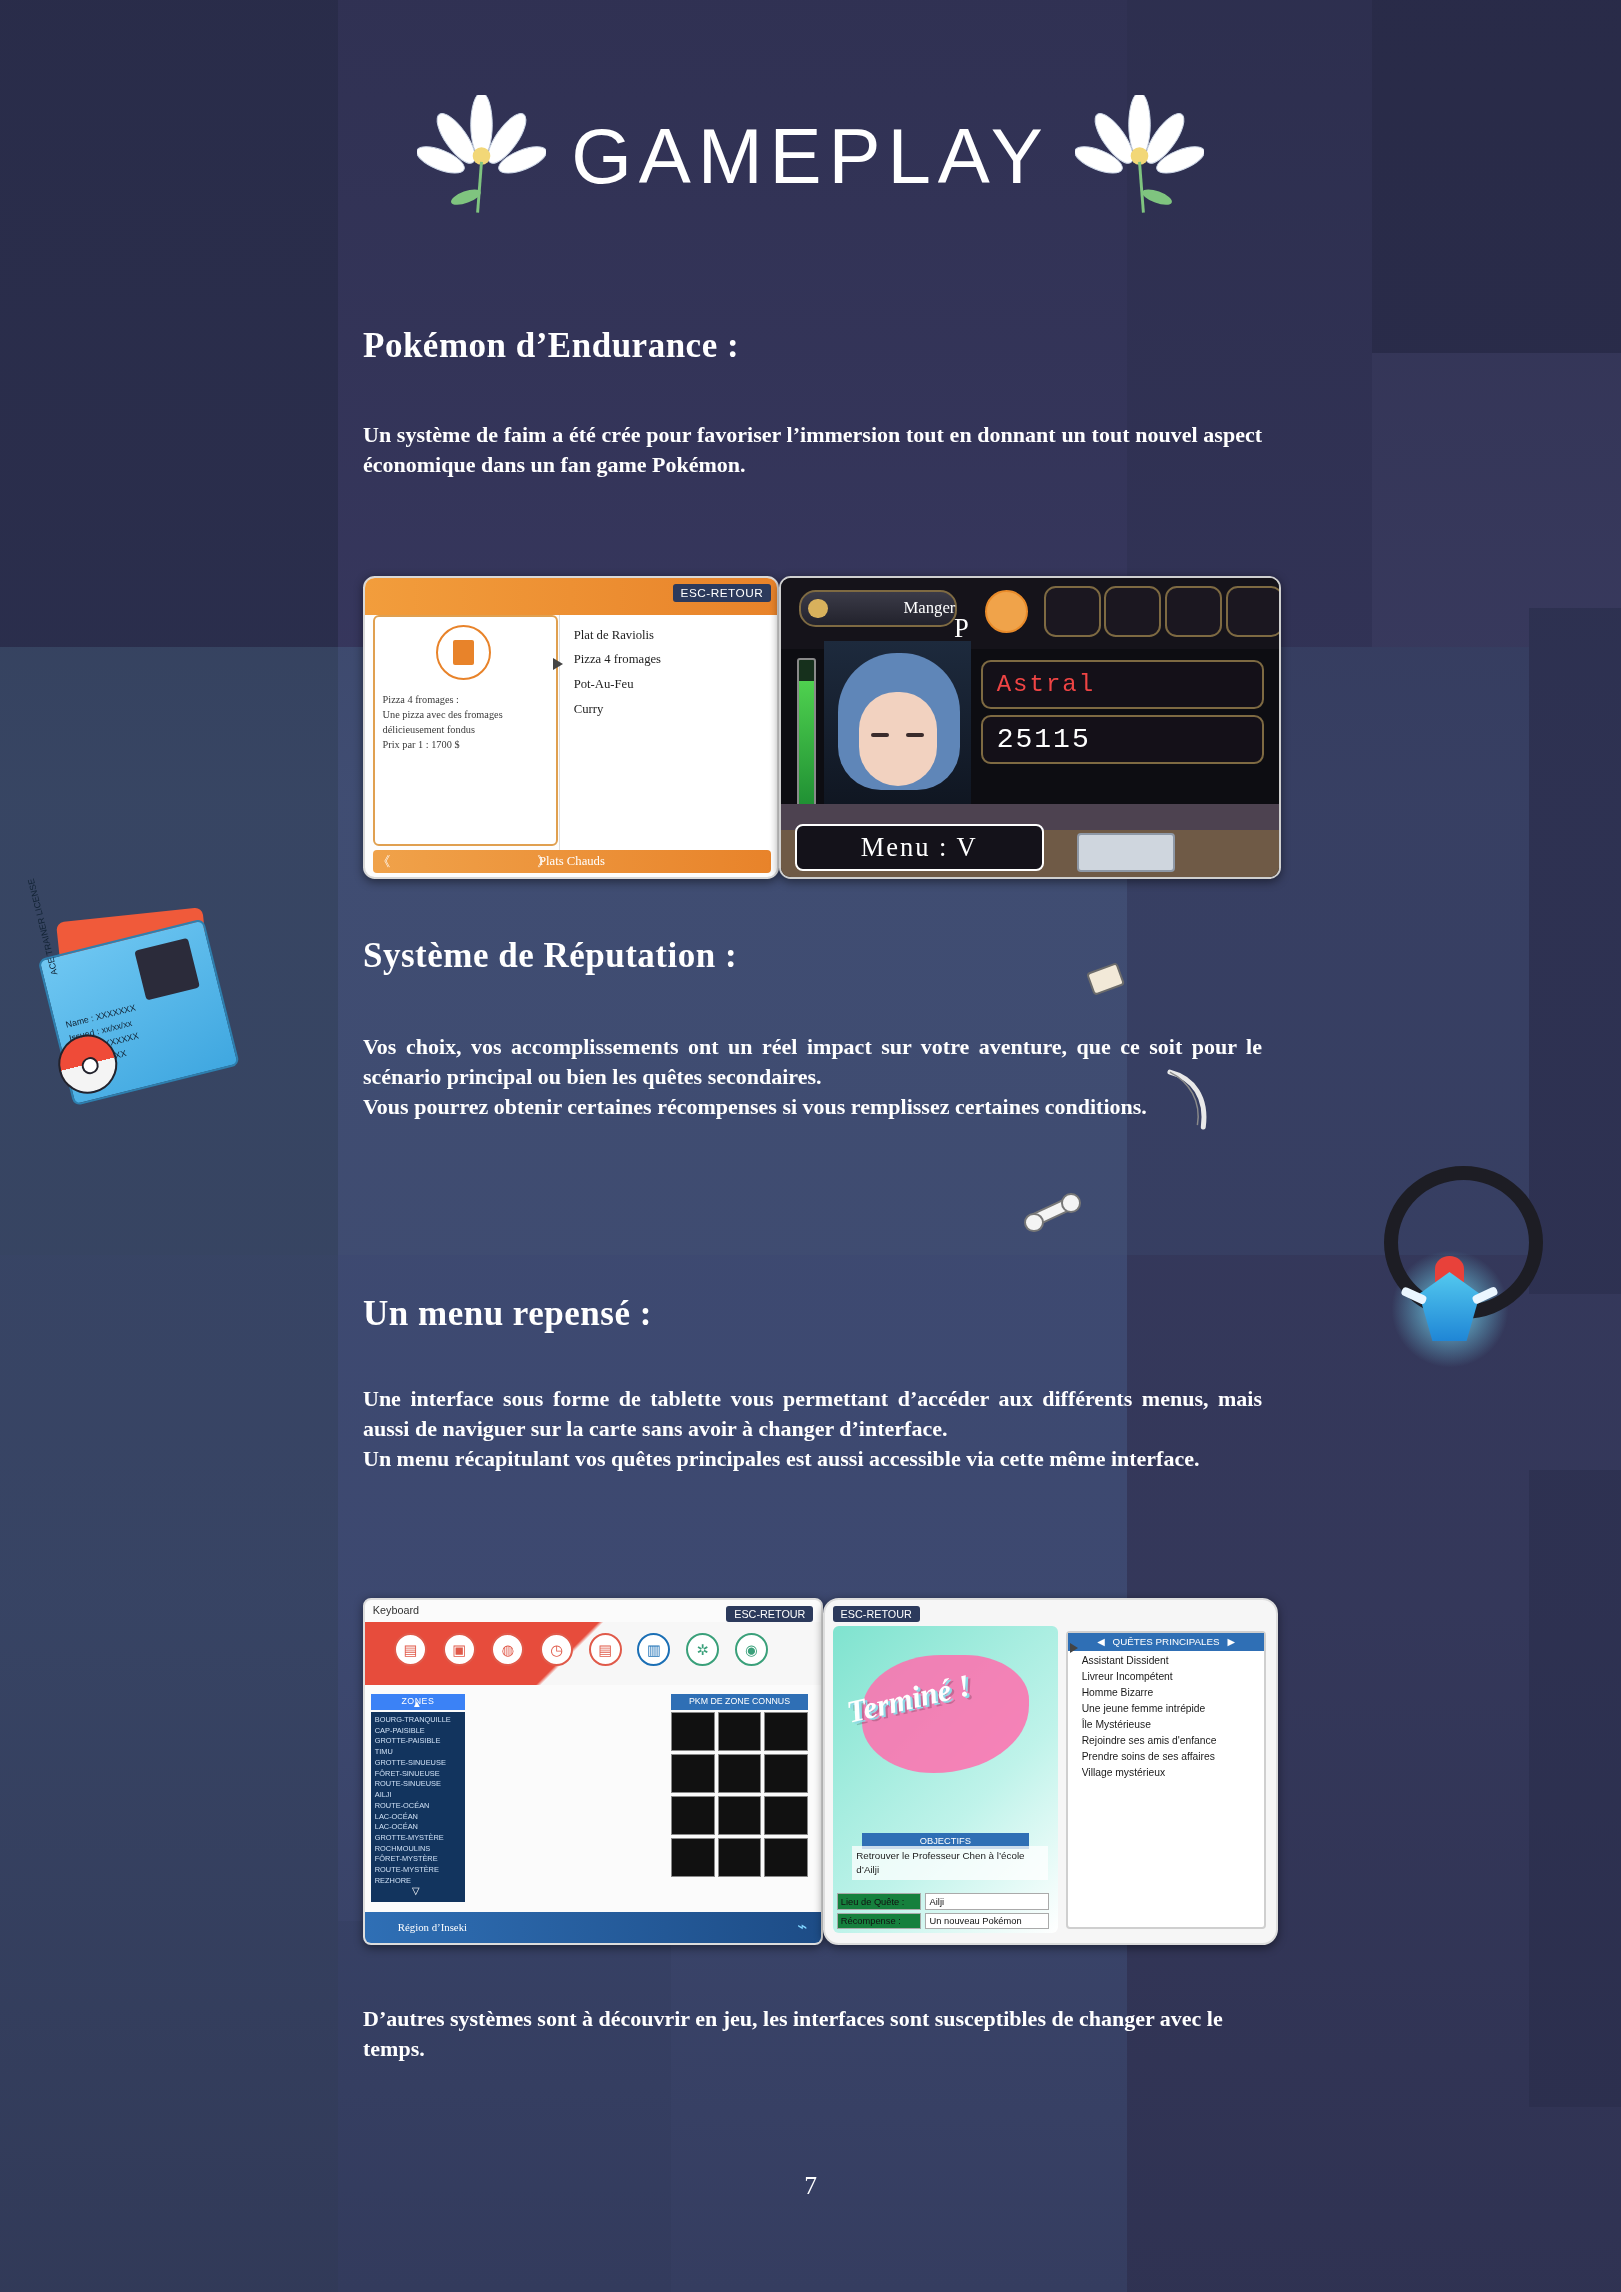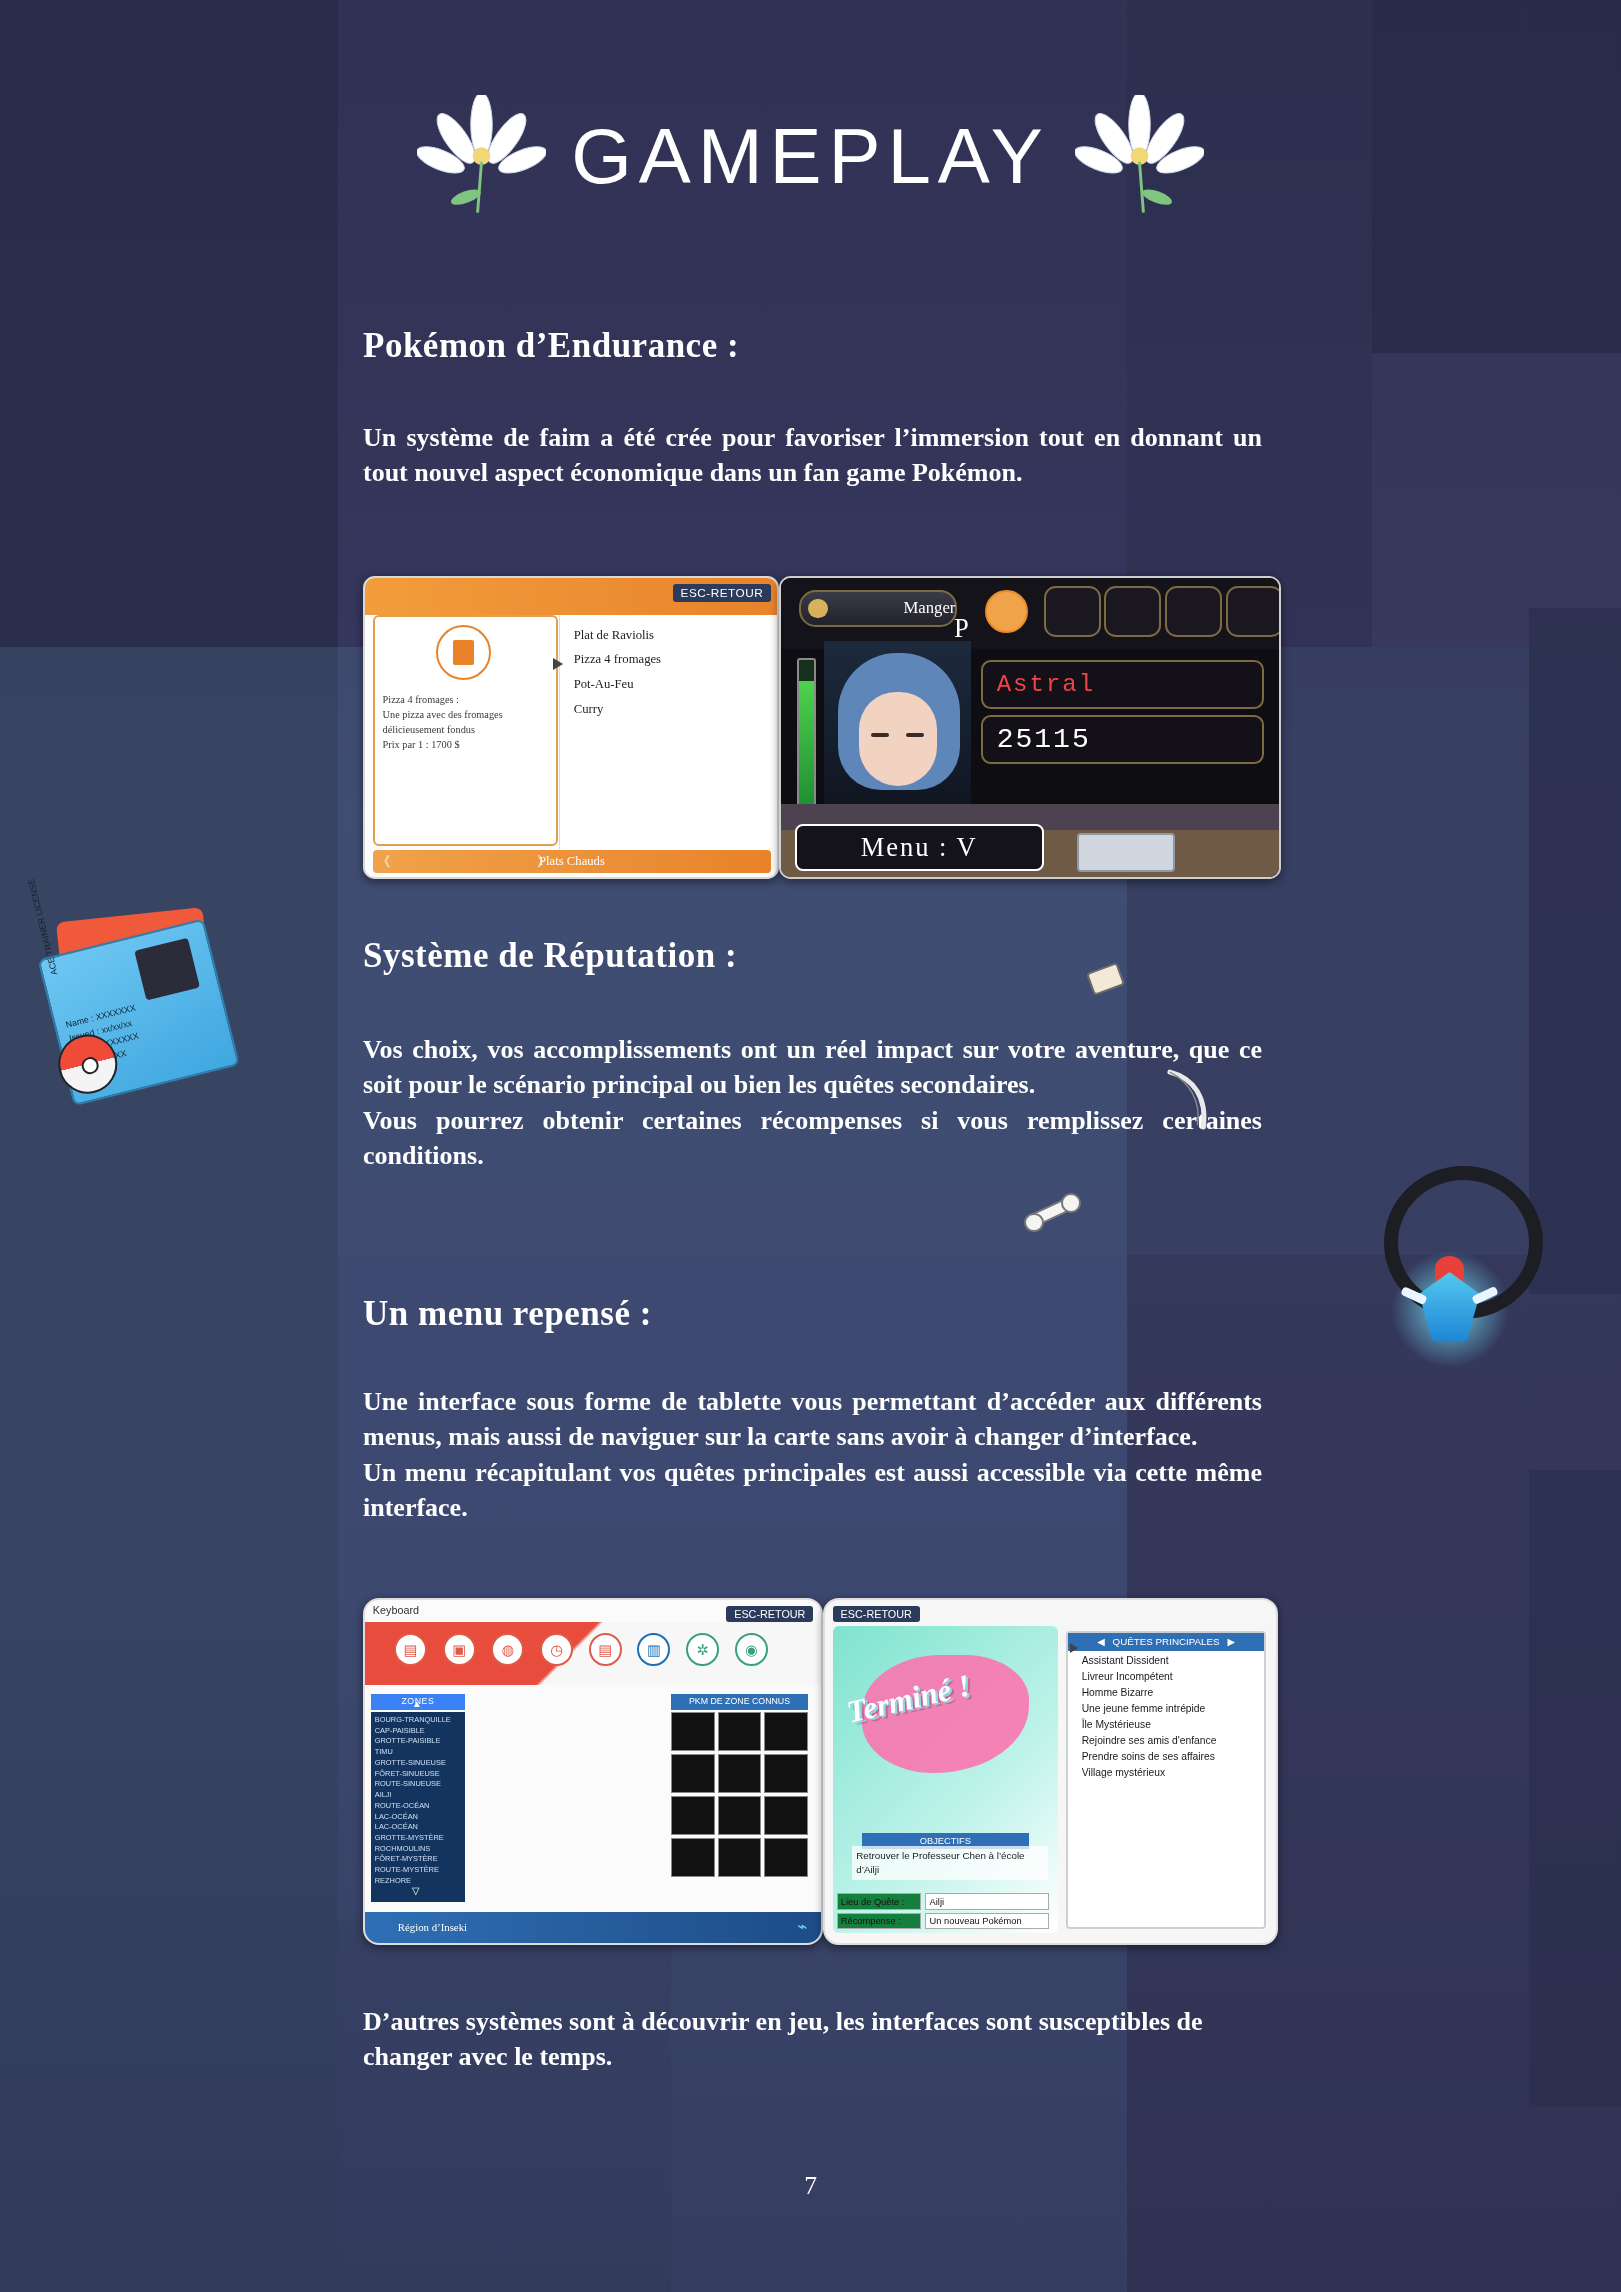--- a/index.html
+++ b/index.html
@@ -36,21 +36,21 @@
     font-size:78px;letter-spacing:6.9px;font-weight:300;color:#ffffff;
   }
   .lotus{width:129px;height:123px;position:relative;}
   .lotus svg{position:absolute;left:0;top:0;}
 
   
   .section-title{
     position:absolute;font-weight:bold;font-size:35px;color:#ffffff;letter-spacing:0.5px;
   }
   .para{
-    position:absolute;font-size:26px;font-weight:bold;line-height:1.36;
+    position:absolute;font-size:22px;font-weight:bold;line-height:1.36;
     text-align:justify;color:#ffffff;
   }
   .page-number{position:absolute;left:0;top:2171px;width:100%;text-align:center;font-size:25.5px;}
 
   
   .shot{position:absolute;border-radius:11.8px;overflow:hidden;box-shadow:0 2.9px 9.8px rgba(0,0,0,.45);}
 
   
   .food{left:363px;top:576px;width:412px;height:299px;background:#fdfdfd;border:2.9px solid #d8d8d8;}
   .food .topbar{position:absolute;left:0;top:0;width:100%;height:37px;background:linear-gradient(90deg,#f29d3c,#e8832a);}
@@ -86,21 +86,21 @@
   .hud .nameplate span{font-family:"Liberation Mono",monospace;font-size:24px;color:#ef4444;letter-spacing:2px;}
   .hud .moneyplate{position:absolute;left:200px;top:137px;width:265px;height:45px;background:#141018;border:2.9px solid #7e6a42;border-radius:9.8px;display:flex;align-items:center;padding-left:13.7px;}
   .hud .moneyplate span{font-family:"Liberation Mono",monospace;font-size:28px;color:#fff;letter-spacing:2px;}
   .hud .room{position:absolute;left:0;bottom:0;width:100%;height:73px;background:#6f5a46;}
   .hud .room .shelf{position:absolute;left:0;top:0;width:100%;height:25.5px;background:#4d4250;}
   .hud .room .tv{position:absolute;left:296px;top:29px;width:94px;height:35px;background:#cfd6de;border:2px solid #8e98a6;border-radius:3.9px;}
   .hud .menubar{position:absolute;left:13.7px;bottom:5.9px;width:245px;height:43px;background:#14121a;border:2.9px solid #ffffff;border-radius:7.8px;display:flex;align-items:center;justify-content:center;}
   .hud .menubar span{font-family:"Liberation Serif",serif;font-size:26.5px;color:#fff;letter-spacing:2px;}
 
   
-  .tablet{left:363px;top:1598px;width:456px;height:343px;background:#fbfbfb;border:2.9px solid #dddddd;border-radius:16px;}
+  .tablet{left:363px;top:1598px;width:456px;height:343px;background:#fbfbfb;border:2.9px solid #dddddd;border-radius:8px;}
   .tablet .kb{position:absolute;left:7.8px;top:3.9px;font-family:"Liberation Sans",sans-serif;font-size:10.8px;color:#333;}
   .tablet .esc{position:absolute;right:7.8px;top:5.9px;background:#2c3a5c;color:#fff;font-family:"Liberation Sans",sans-serif;font-size:10.8px;padding:2px 7.8px;border-radius:2.9px;}
   .tablet .redband{position:absolute;left:0;top:21.6px;width:100%;height:63px;background:linear-gradient(135deg,#e74c3c 0%,#e74c3c 45%,#f7f7f7 46%,#f7f7f7 100%);}
   .tablet .iconrow{position:absolute;left:29px;top:33px;display:flex;gap:15.7px;align-items:center;}
   .tablet .ic{width:29px;height:29px;border-radius:50%;border:2px solid #e05a4a;display:flex;align-items:center;justify-content:center;font-size:14.7px;color:#e05a4a;background:#fff;}
   .tablet .zoneshdr{position:absolute;left:5.9px;top:94px;width:94px;height:15.7px;background:#3b82f6;color:#fff;font-family:"Liberation Sans",sans-serif;font-size:8.8px;text-align:center;line-height:15.7px;letter-spacing:0.5px;}
   .tablet .zonelist{position:absolute;left:5.9px;top:112px;width:94px;bottom:41px;background:#12345e;color:#cfe0f5;font-family:"Liberation Sans",sans-serif;font-size:7.4px;line-height:1.45;padding:2.9px 3.9px;box-sizing:border-box;}
   .tablet .maparea{position:absolute;left:106px;top:110px;width:192px;height:167px;background:#5fb7c9;border:2px solid #cfcfcf;border-radius:3.9px;overflow:hidden;}
   .tablet .island{position:absolute;left:43px;top:23.5px;width:106px;height:127px;background:#6aa95e;border-radius:48% 52% 45% 55%;}
   .tablet .island2{position:absolute;left:63px;top:53px;width:55px;height:69px;background:#8fc77a;border-radius:50%;}

